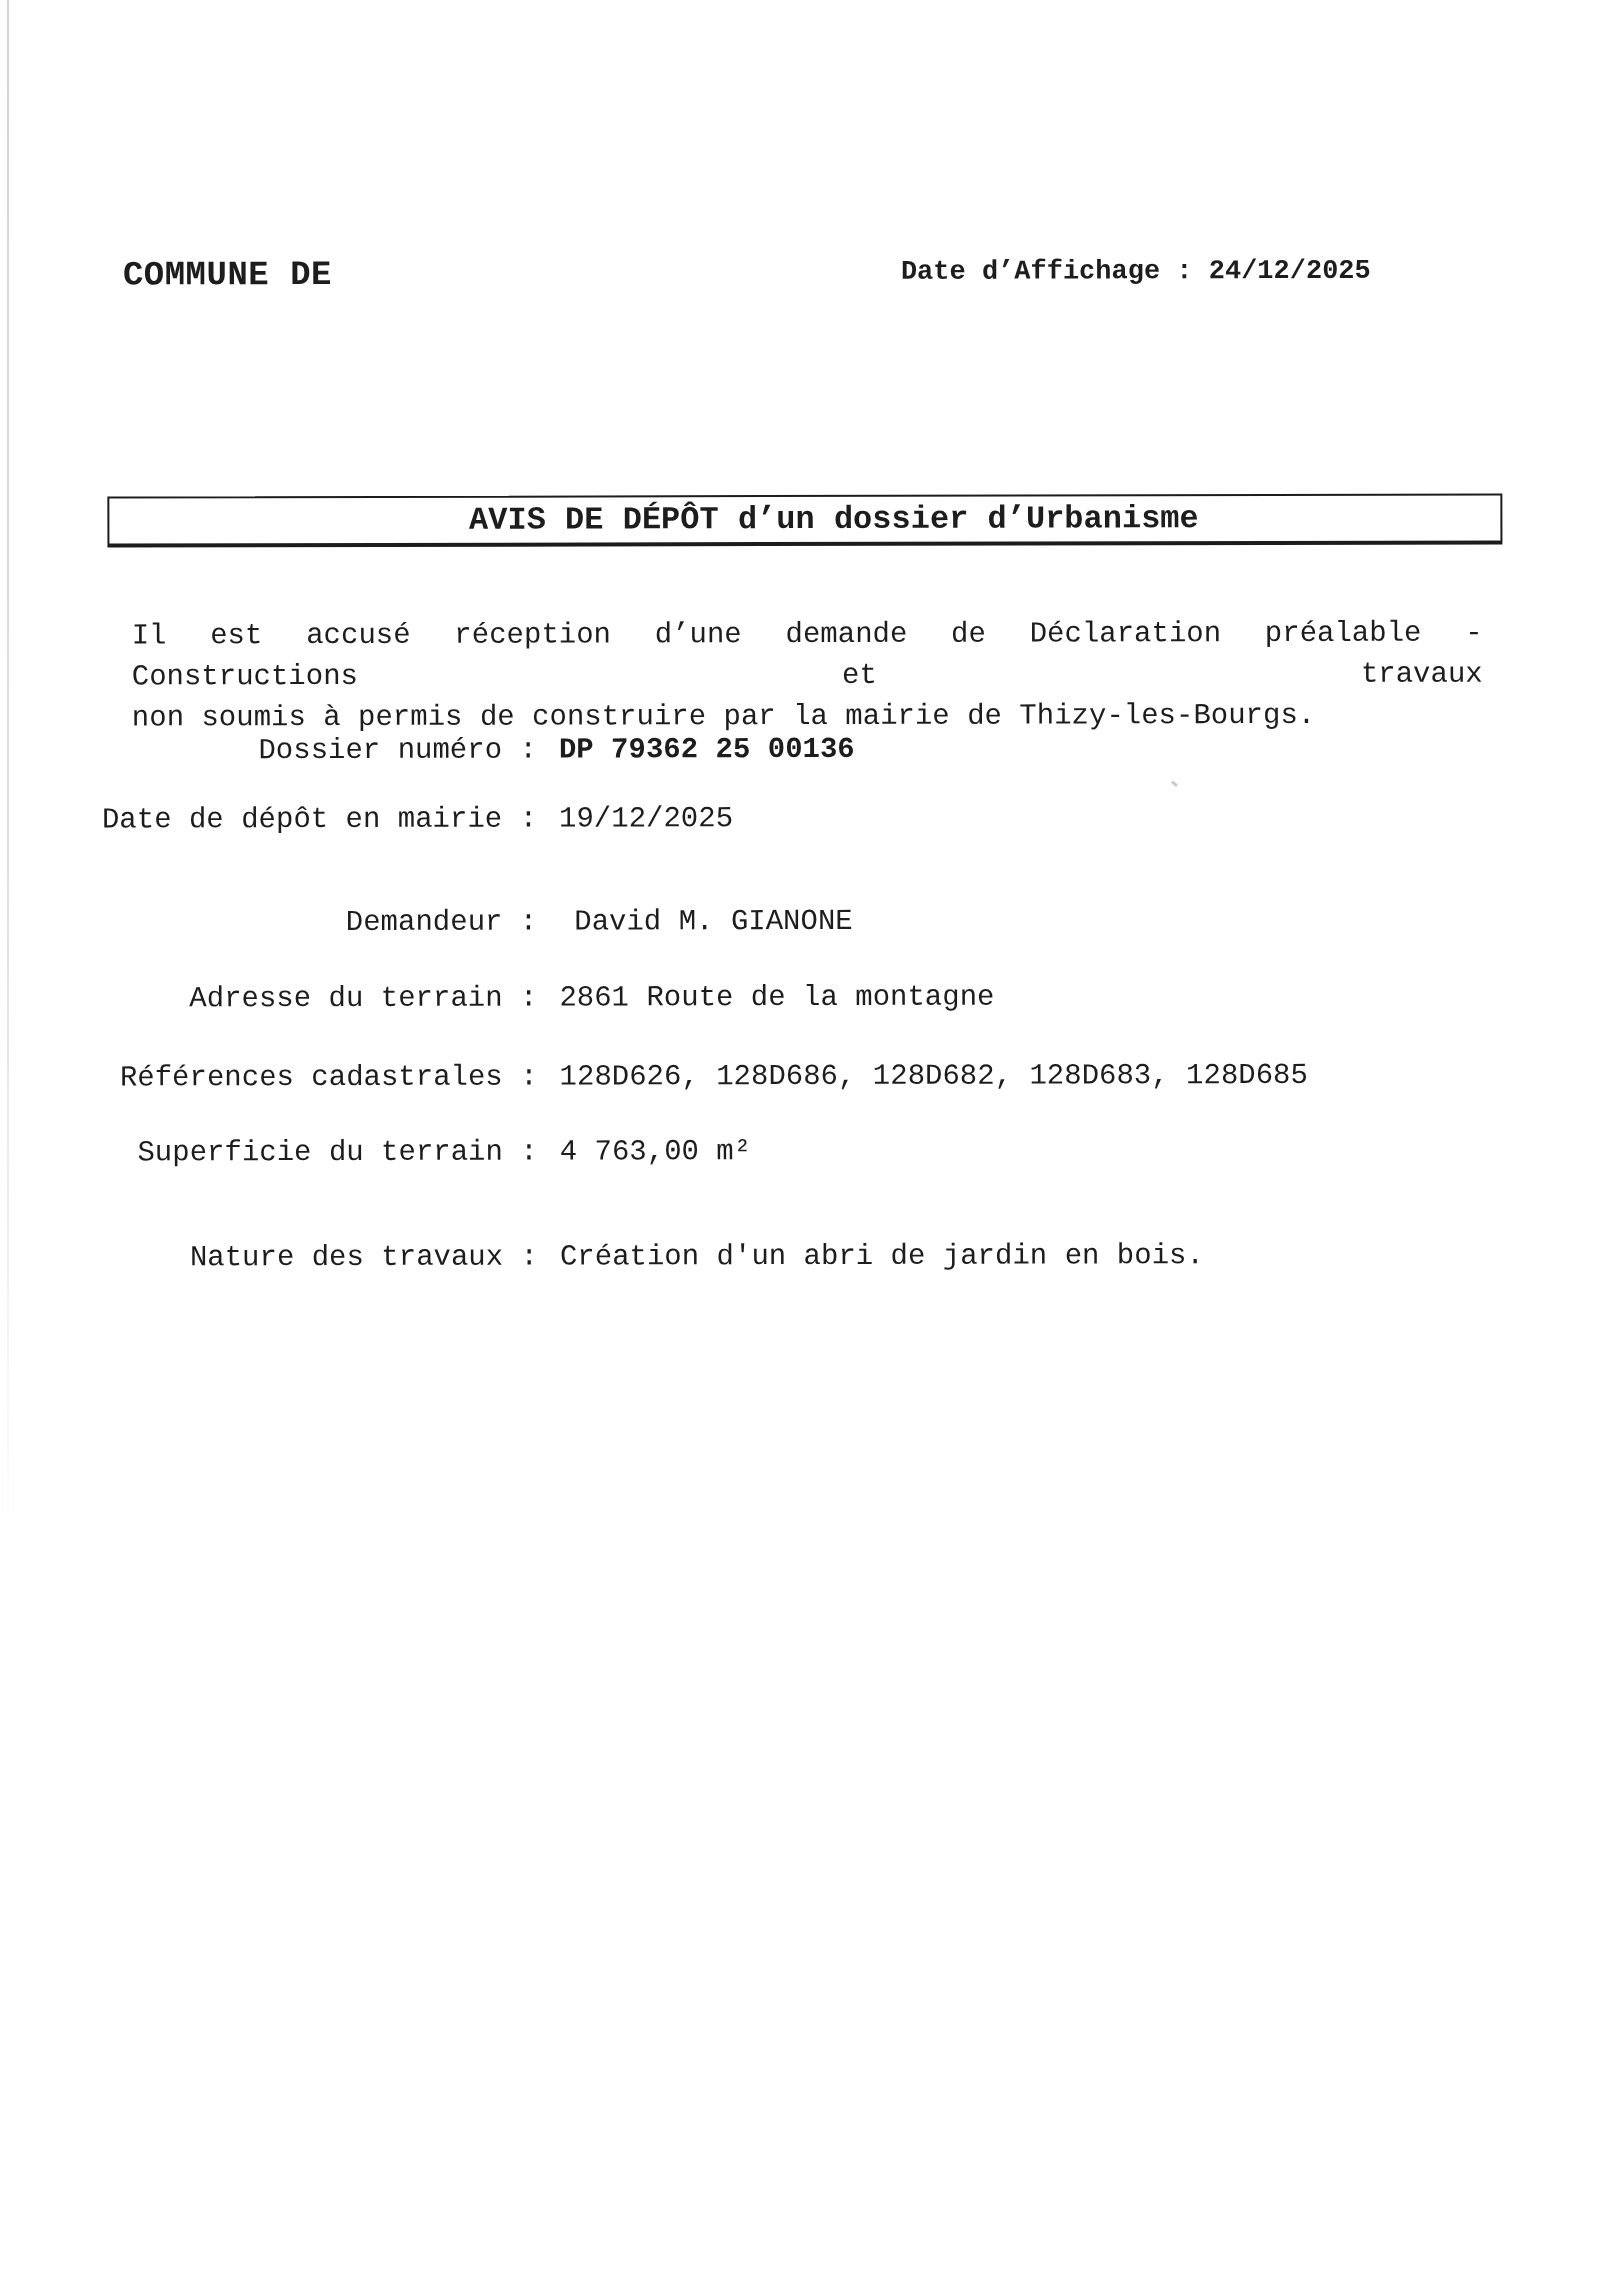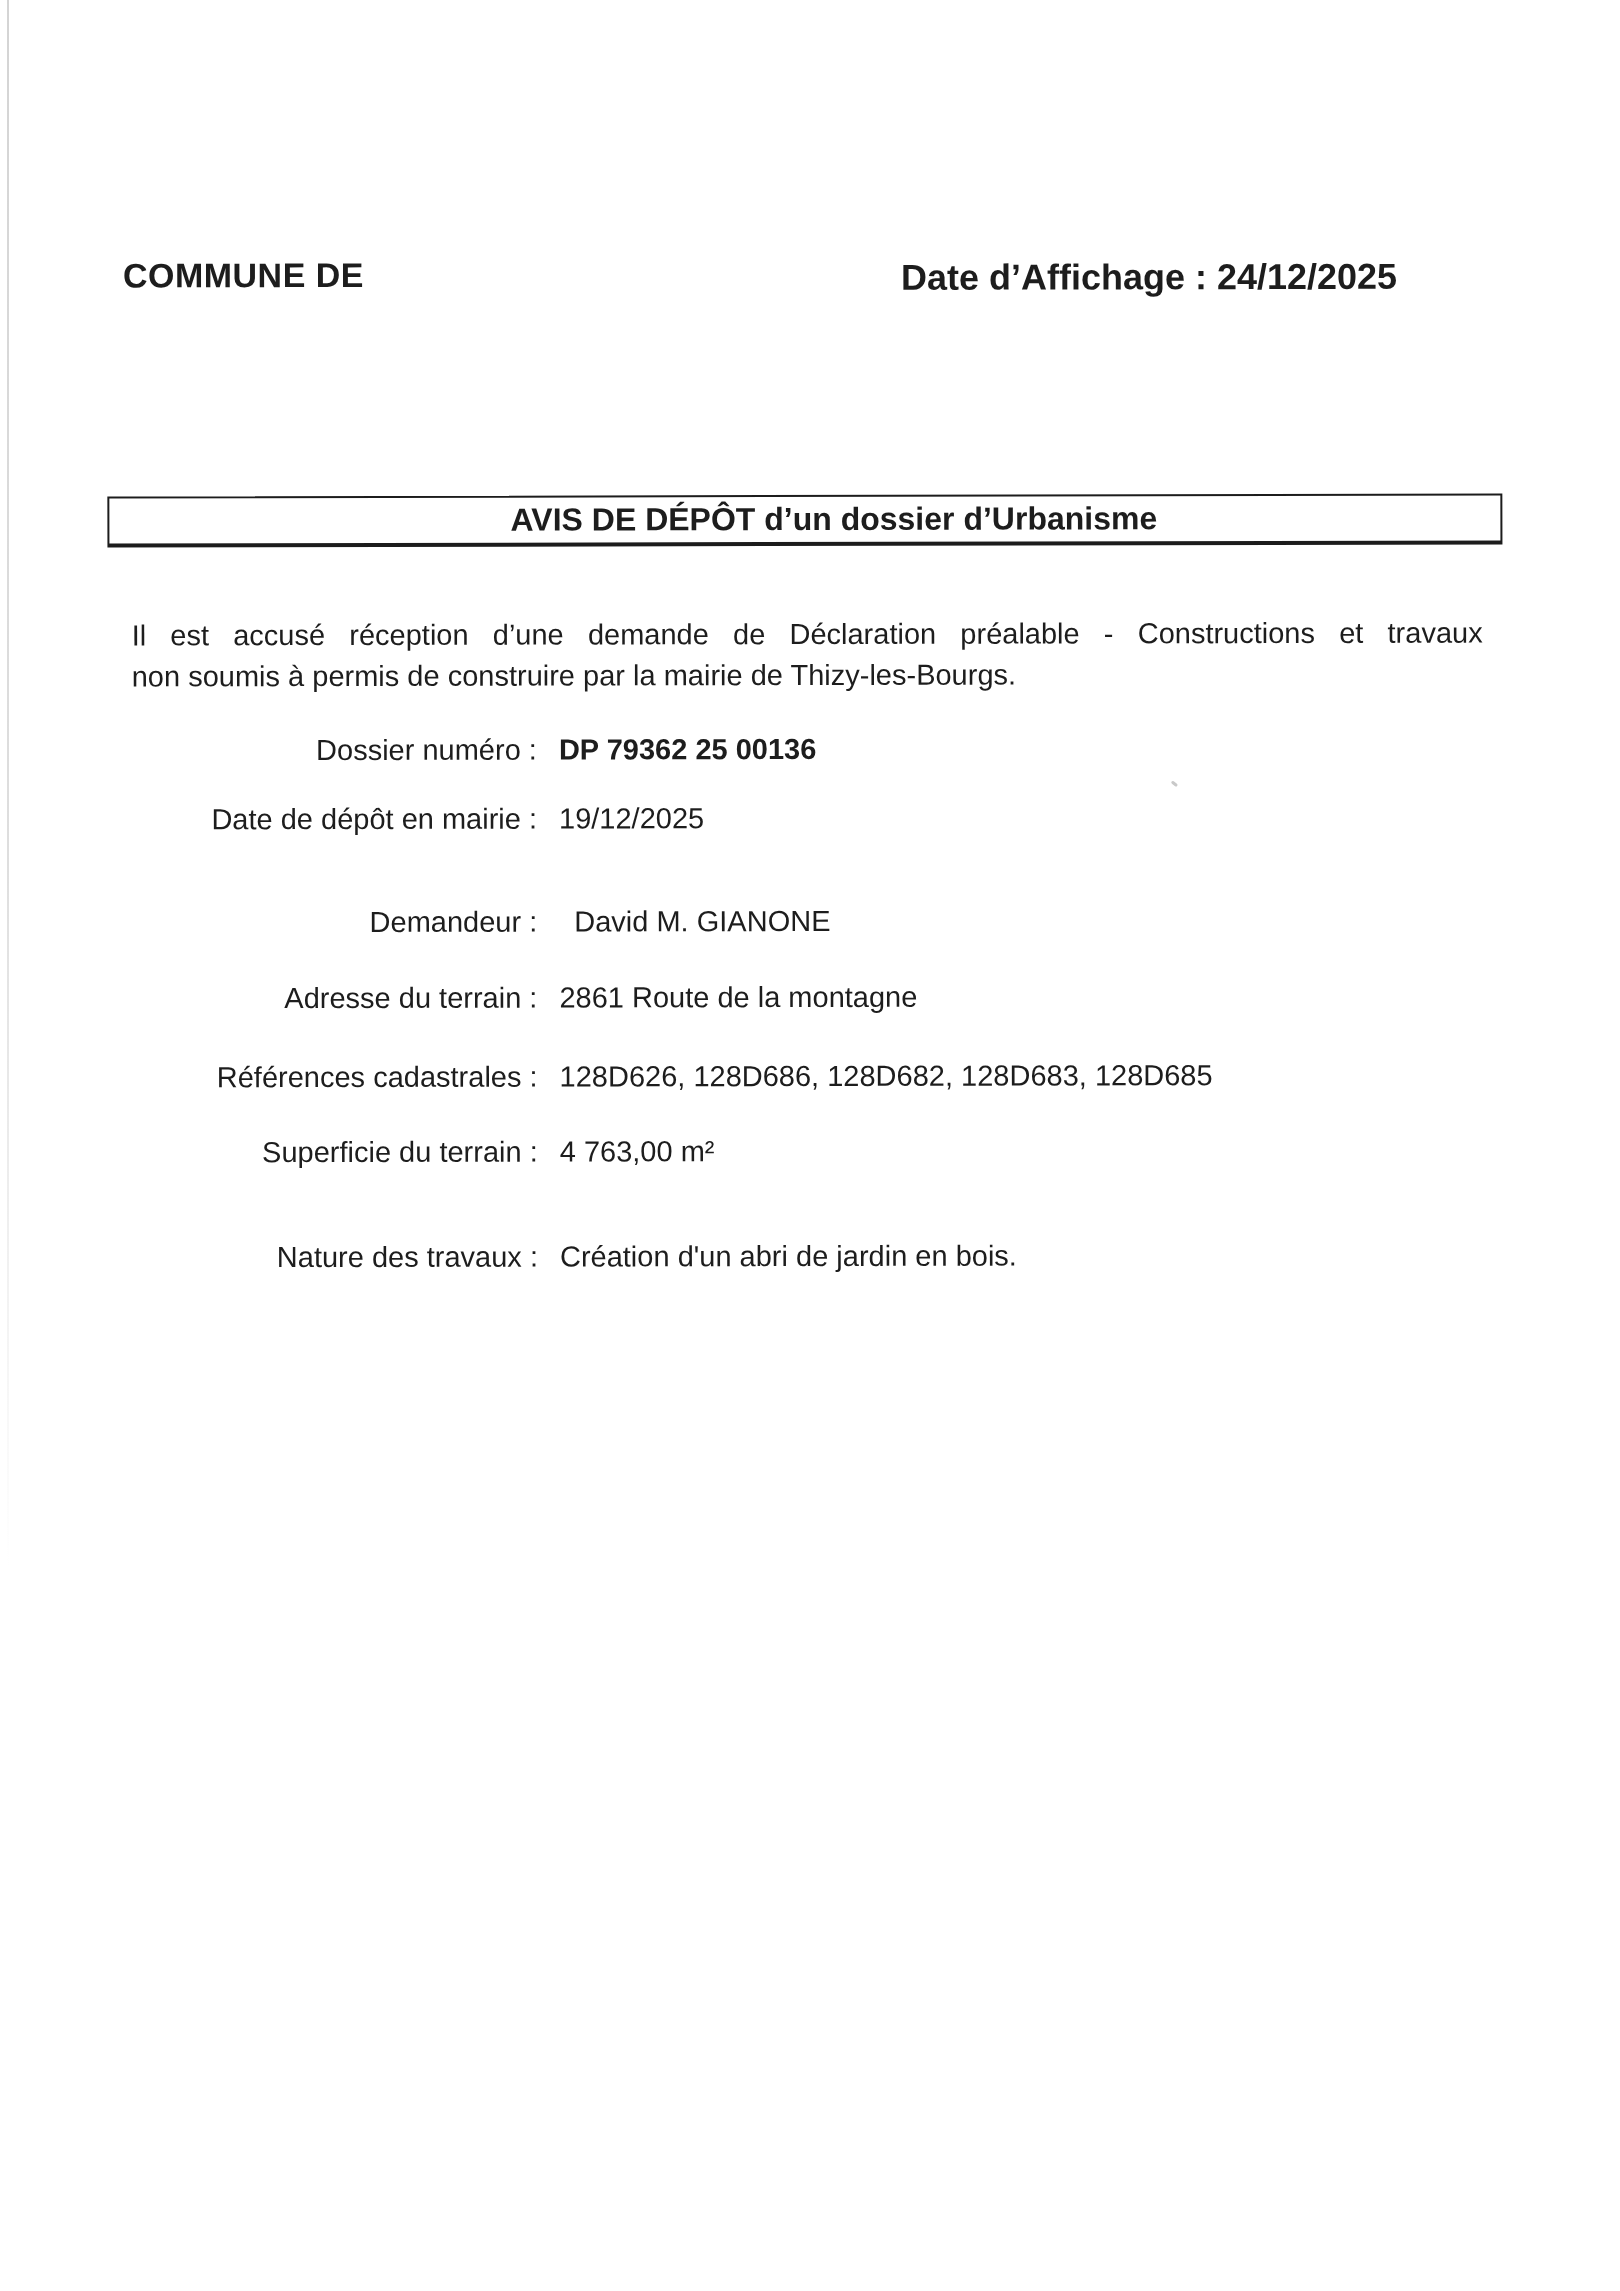--- a/index.html
+++ b/index.html
@@ -6,21 +6,21 @@
     margin: 0;
     padding: 0;
     background: #ffffff;
   }
   .page {
     position: relative;
     width: 1620px;
     height: 1619px;
     background: #ffffff;
     overflow: hidden;
-    font-family: Liberation Sans, sans-serif;
+    font-family: Liberation Mono, monospace;
     color: #1d1d1d;
   }
   .scan-rotate {
     position: absolute;
     inset: 0;
     transform: rotate(-0.12deg);
     transform-origin: 50% 50%;
   }
   
   .edge-line {
@@ -48,21 +48,21 @@
     font-size: 34px;
     font-weight: bold;
     line-height: 46px;
     letter-spacing: 0.5px;
     white-space: nowrap;
   }
   .affichage {
     position: absolute;
     left: 902px;
     top: 257px;
-    font-size: 36px;
+    font-size: 27px;
     font-weight: bold;
     white-space: nowrap;
   }
   .title-box {
     position: absolute;
     left: 108px;
     top: 495px;
     width: 1391px;
     height: 45px;
     border-top: 2.9px solid #1c1c1c;

